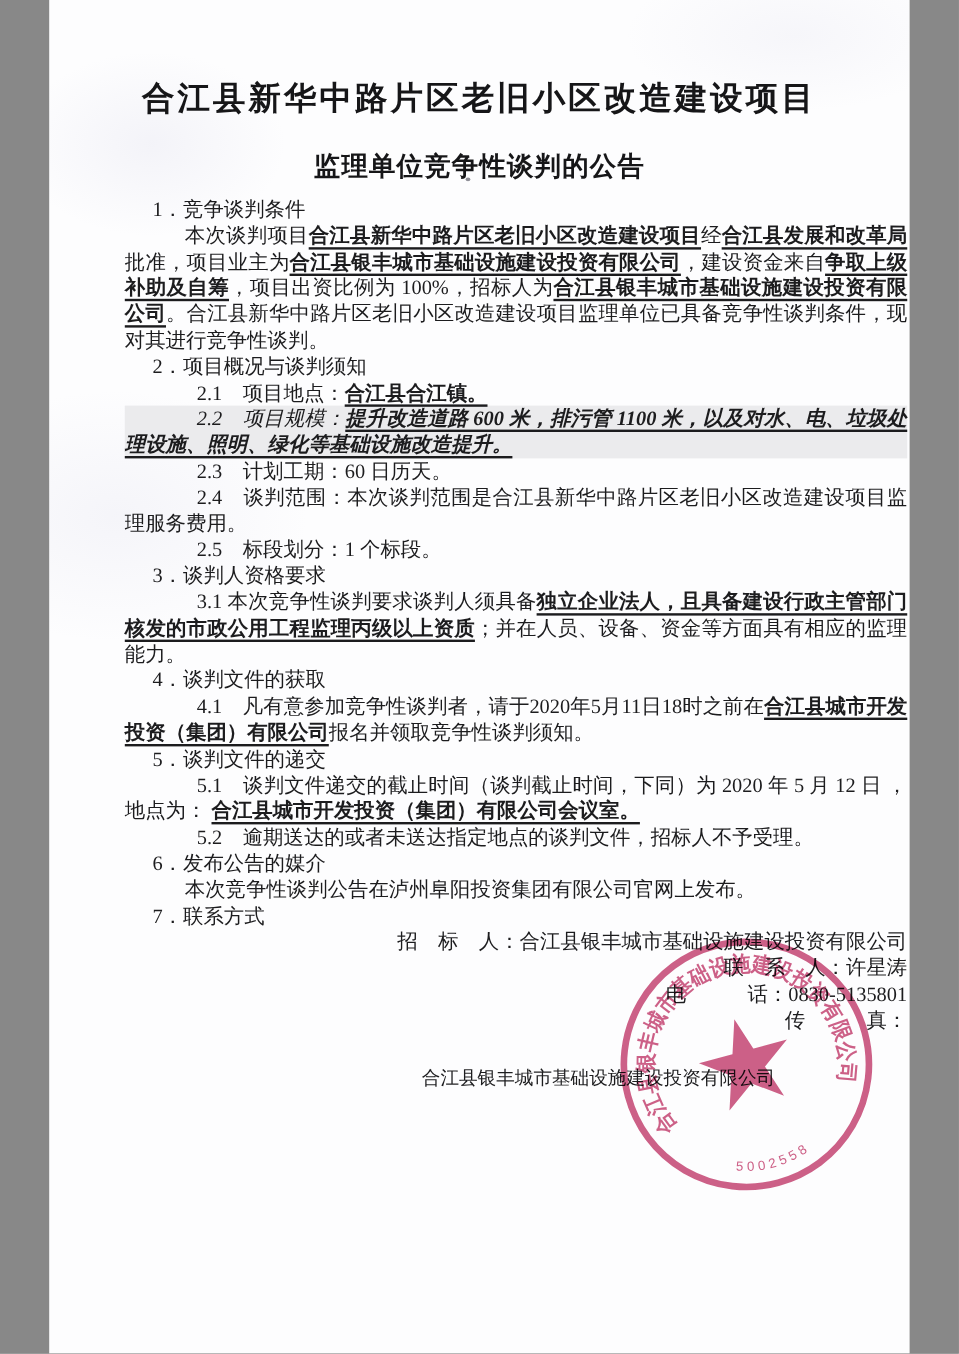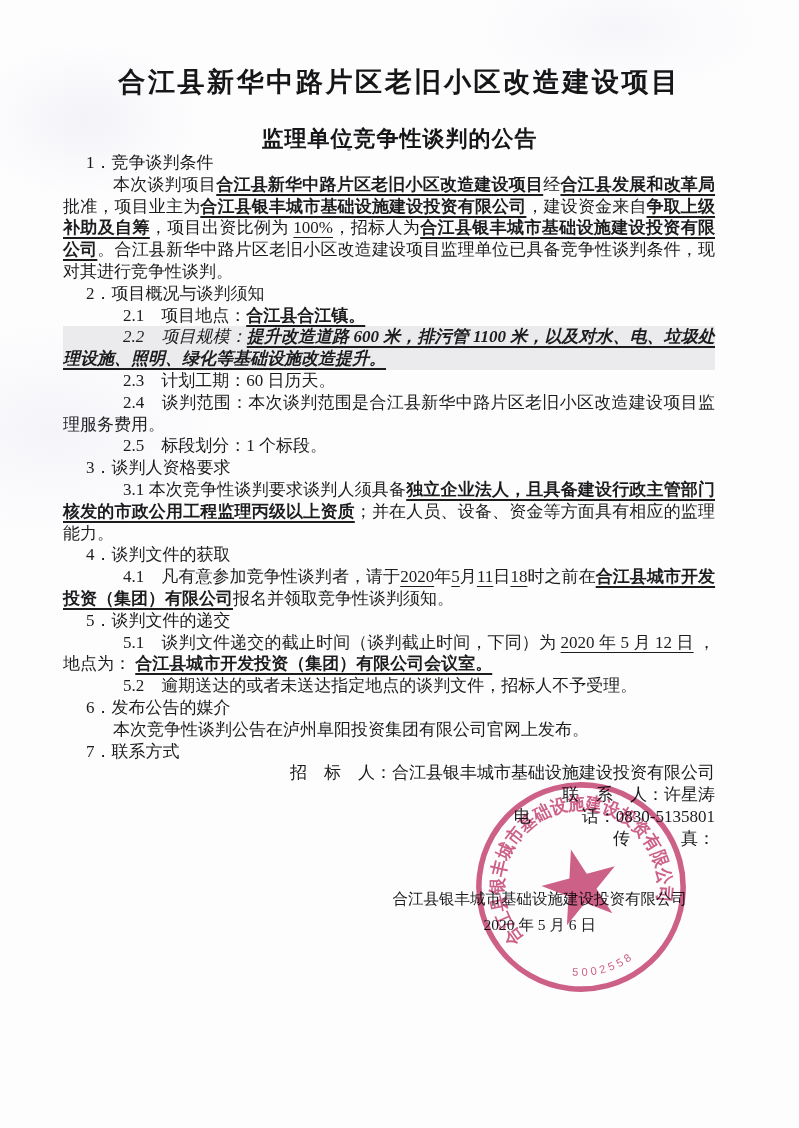--- a/index.html
+++ b/index.html
@@ -1,44 +1,44 @@
 <!DOCTYPE html>
 <html style="--highlight: #ebebed; --seal-color: #c84b77;"><head>
 <meta charset="utf-8">
 <style>
   html,body{margin:0;padding:0;background:#888;}
   .page{
-    position:relative;width:799px;height:1128px;margin:0 auto;
+    position:relative;width:717px;height:1128px;margin:0 auto;
     background:
       radial-gradient(160px 110px at 85px 120px, rgba(185,185,215,.14), transparent 70%),
       radial-gradient(230px 150px at 55px 430px, rgba(185,185,215,.12), transparent 70%),
       radial-gradient(200px 90px at 620px 30px, rgba(185,185,215,.10), transparent 70%),
       #fdfdfe;
     overflow:hidden;
     font-family:"Liberation Serif","DejaVu Serif",serif;
     color:#1c1c1e;
   }
   .titles{
     position:absolute;top:64px;left:0;width:100%;text-align:center;
     font-family:"Liberation Sans","DejaVu Sans",sans-serif;font-weight:bold;color:#161618;
   }
   .title1{font-size:27px;letter-spacing:2.6px;}
   .title2{font-size:22px;letter-spacing:1px;margin-top:24px;}
   .doc{
-    position:absolute;left:63px;top:152px;width:652px;
+    position:absolute;left:63px;top:164px;width:652px;
     font-size:17px;line-height:21.8px;text-align:justify;
     white-space:pre-wrap;word-break:break-all;
   }
   .para{min-height:21.8px;}
   .para.h{padding-left:23px;text-align:left;}
   .para.ind{text-indent:50px;}
   .para.sub{text-indent:60px;}
   .para.contact{padding-left:30px;text-align:right;}
   .para.hl{background:var(--highlight,#ebebed);font-style:italic;}
-  .u{text-decoration:underline;text-underline-offset:4px;text-decoration-thickness:1px;}
+  .u{text-underline-offset:4px;text-decoration-thickness:1px;}
   .bu{font-weight:bold;text-decoration:underline;text-underline-offset:4px;text-decoration-thickness:1.5px;}
   .signature{
     position:absolute;top:886px;right:112px;text-align:center;
     font-size:15.5px;line-height:26px;color:#1c1c1e;
   }
   .seal{
     position:absolute;left:470px;top:776px;width:222px;height:222px;
     mix-blend-mode:multiply;opacity:.88;pointer-events:none;
   }
   .speck{position:absolute;width:4px;height:3px;background:#8f8f97;border-radius:50%;left:347px;top:148px;}
@@ -52,21 +52,20 @@
     <div class="title1">合江县新华中路片区老旧小区改造建设项目</div>
     <div class="title2">监理单位竞争性谈判的公告</div>
   </div>
 
   <div class="speck"></div>
 
   <div class="doc"><div class="para h"><span>1．竞争谈判条件</span></div><div class="para ind"><span>本次谈判项目</span><span class="bu">合江县新华中路片区老旧小区改造建设项目</span><span>经</span><span class="bu">合江县发展和改革局</span><span>批准，项目业主为</span><span class="bu">合江县银丰城市基础设施建设投资有限公司</span><span>，建设资金来自</span><span class="bu">争取上级补助及自筹</span><span>，项目出资比例为 </span><span class="u">100%</span><span>，招标人为</span><span class="bu">合江县银丰城市基础设施建设投资有限公司</span><span>。合江县新华中路片区老旧小区改造建设项目监理单位已具备竞争性谈判条件，现对其进行竞争性谈判。</span></div><div class="para h"><span>2．项目概况与谈判须知</span></div><div class="para sub"><span>2.1　项目地点：</span><span class="bu">合江县合江镇。</span></div><div class="para sub hl"><span>2.2　项目规模：</span><span class="bu">提升改造道路 600 米，排污管 1100 米，以及对水、电、垃圾处理设施、照明、绿化等基础设施改造提升。</span></div><div class="para sub"><span>2.3　计划工期：60 日历天。</span></div><div class="para sub"><span>2.4　谈判范围：本次谈判范围是合江县新华中路片区老旧小区改造建设项目监理服务费用。</span></div><div class="para sub"><span>2.5　标段划分：1 个标段。</span></div><div class="para h"><span>3．谈判人资格要求</span></div><div class="para sub"><span>3.1 本次竞争性谈判要求谈判人须具备</span><span class="bu">独立企业法人，且具备建设行政主管部门核发的市政公用工程监理丙级以上资质</span><span>；并在人员、设备、资金等方面具有相应的监理能力。</span></div><div class="para h"><span>4．谈判文件的获取</span></div><div class="para sub"><span>4.1　凡有意参加竞争性谈判者，请于</span><span class="u">2020</span><span>年</span><span class="u">5</span><span>月</span><span class="u">11</span><span>日</span><span class="u">18</span><span>时之前在</span><span class="bu">合江县城市开发投资（集团）有限公司</span><span>报名并领取竞争性谈判须知。</span></div><div class="para h"><span>5．谈判文件的递交</span></div><div class="para sub"><span>5.1　谈判文件递交的截止时间（谈判截止时间，下同）为 </span><span class="u">2020 年 5 月 12 日</span><span> ，  地点为： </span><span class="bu">合江县城市开发投资（集团）有限公司会议室。</span></div><div class="para sub"><span>5.2　逾期送达的或者未送达指定地点的谈判文件，招标人不予受理。</span></div><div class="para h"><span>6．发布公告的媒介</span></div><div class="para ind"><span>本次竞争性谈判公告在泸州阜阳投资集团有限公司官网上发布。</span></div><div class="para h"><span>7．联系方式</span></div><div class="para contact"><span>招　标　人：合江县银丰城市基础设施建设投资有限公司</span></div><div class="para contact"><span>联　系　人：许星涛</span></div><div class="para contact"><span>电　　　话：0830-5135801</span></div><div class="para contact"><span>传　　　真：</span></div></div>
 
   <div class="signature">
     <div>合江县银丰城市基础设施建设投资有限公司</div>
-    <div>2020 年 5 月 6 日</div>
   </div>
 
   <svg class="seal" viewBox="0 0 200 200" xmlns="http://www.w3.org/2000/svg" xmlns:xlink="http://www.w3.org/1999/xlink">
     <defs>
       <path id="arcTop" d="M 37.6 131.8 A 70 70 0 1 1 162.4 131.8" fill="none"></path>
       <path id="arcBot" d="M 66.2 172.5 A 80 80 0 0 0 133.8 172.5" fill="none"></path>
     </defs>
     <g transform="rotate(-15 100 100)">
       <circle cx="100" cy="100" r="92" fill="none" stroke="#c84b77" stroke-width="5"></circle>
       <path d="M100,65 L121.2,130.1 L65.8,89.9 L134.2,89.9 L78.8,130.1 Z" fill="#c84b77" fill-rule="nonzero"></path>

